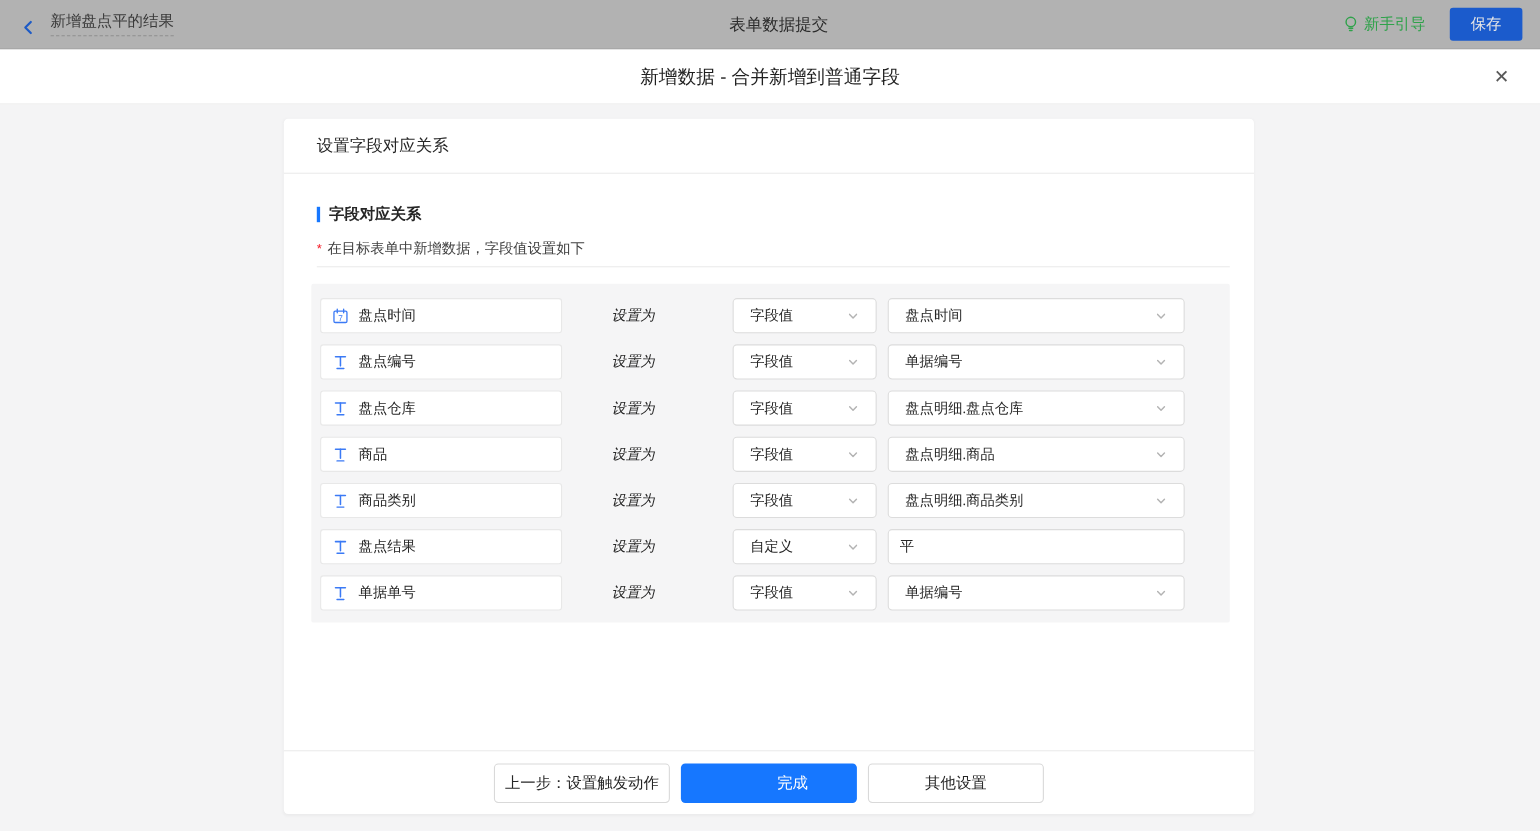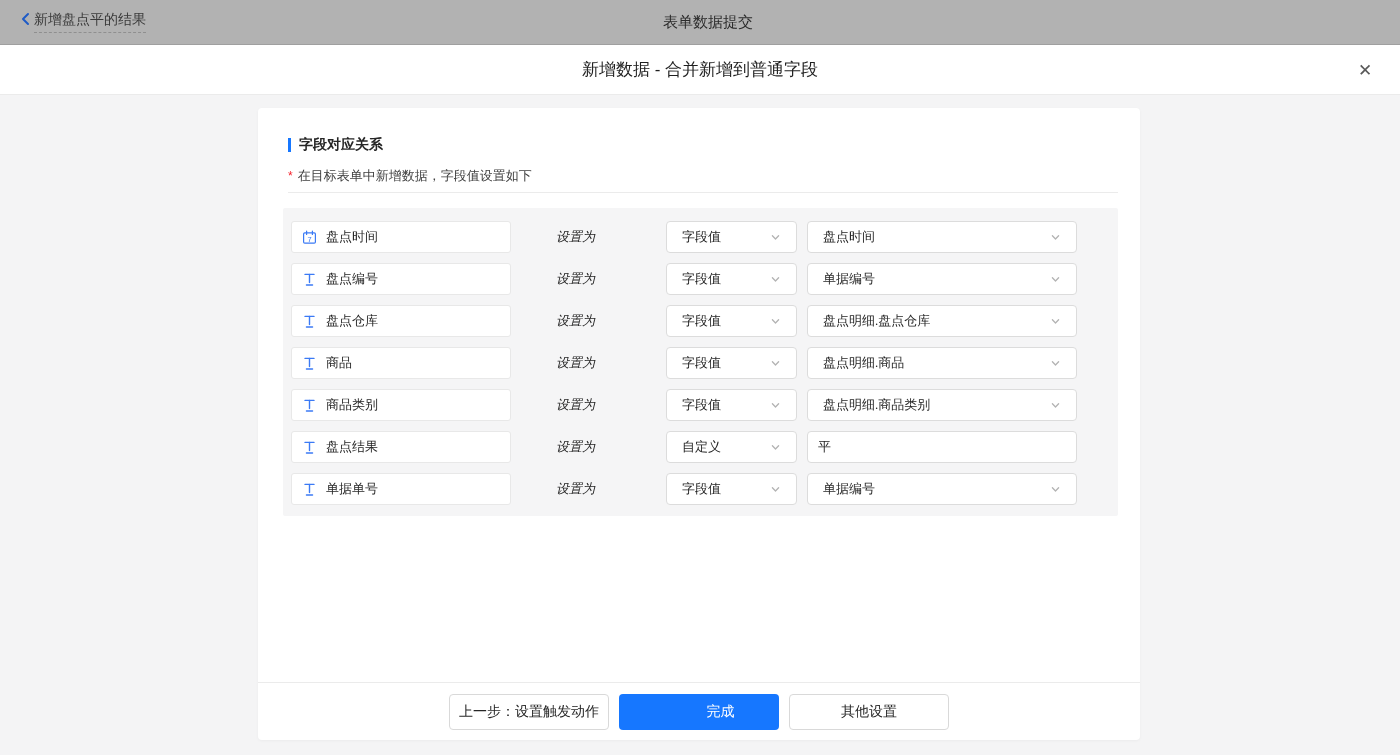--- a/index.html
+++ b/index.html
@@ -2,21 +2,21 @@
 <html style="--accent-blue: #1677ff; --save-bg: #1b5bcc; --guide-green: #2fa24a; --required-red: #f5222d; --topbar-bg: #b2b2b2;"><head>
 <meta charset="utf-8">
 <style>
   * { margin:0; padding:0; box-sizing:border-box; }
   html,body { width:1400px; height:755px; overflow:hidden;
     font-family:"Liberation Sans","DejaVu Sans",sans-serif; background:#f4f4f5; }
 
   
   .topbar { height:45px; background:var(--topbar-bg,#b2b2b2); display:flex; align-items:center;
     position:relative; border-bottom:1px solid rgba(0,0,0,0.10); }
-  .topbar-left { display:flex; align-items:flex-start; padding-left:18px; }
+  .topbar-left { display:flex; align-items:flex-end; padding-left:18px; gap:12px; }
   .back-btn { display:flex; align-items:center; cursor:pointer; }
   .back-label { font-size:14px; color:#3a3a3a; border-bottom:1px dashed #8f8f8f; padding-bottom:3px; }
   .topbar-title { position:absolute; left:16px; right:0; text-align:center; font-size:15px; color:#2b2b2b; }
   .topbar-right { margin-left:auto; display:flex; align-items:center; gap:22px; padding-right:16px; position:relative; z-index:1; }
   .guide { display:flex; align-items:center; gap:5px; color:var(--guide-green,#2fa24a); font-size:14px; cursor:pointer; }
   .save-btn { width:66px; height:30px; background:var(--save-bg,#1b5bcc); color:#e6e6e6; font-size:14px;
     border:none; border-radius:3px; cursor:pointer; }
 
   
   .modal-bar { height:50px; background:#ffffff; border-bottom:1px solid #ebebeb; position:relative;
@@ -74,29 +74,41 @@
 <div class="topbar">
   <div class="topbar-title">表单数据提交</div>
   <div class="topbar-left">
     <span class="back-btn">
       <svg width="16" height="16" viewBox="0 0 16 16">
         <polyline points="10,3 5,8 10,13" fill="none" stroke="#1e5bc6" stroke-width="2" stroke-linecap="round" stroke-linejoin="round"></polyline>
       </svg>
     </span>
     <span class="back-label">新增盘点平的结果</span>
   </div>
+  <div class="topbar-right">
+    <span class="guide">
+      <svg width="14" height="16" viewBox="0 0 14 16">
+        <circle cx="7" cy="6" r="4.3" fill="none" stroke="#2fa24a" stroke-width="1.3"></circle>
+        <line x1="5.3" y1="11.6" x2="8.7" y2="11.6" stroke="#2fa24a" stroke-width="1.3" stroke-linecap="round"></line>
+        <line x1="5.9" y1="13.8" x2="8.1" y2="13.8" stroke="#2fa24a" stroke-width="1.3" stroke-linecap="round"></line>
+      </svg>
+      <span>新手引导</span>
+    </span>
+    <button class="save-btn">保存</button>
+  </div>
 </div>
 
 <div class="modal-bar">
   <span class="modal-title">新增数据 - 合并新增到普通字段</span>
   <span class="modal-close">✕</span>
 </div>
 
 <div class="content">
   <div class="card">
+    <div class="card-header">设置字段对应关系</div>
 
     <div class="card-body">
       <div class="section-title">
         <span class="section-bar"></span>
         <span class="section-title-text">字段对应关系</span>
       </div>
 
       <div class="note">
         <span class="req-mark">*</span>
         <span>在目标表单中新增数据，字段值设置如下</span>

